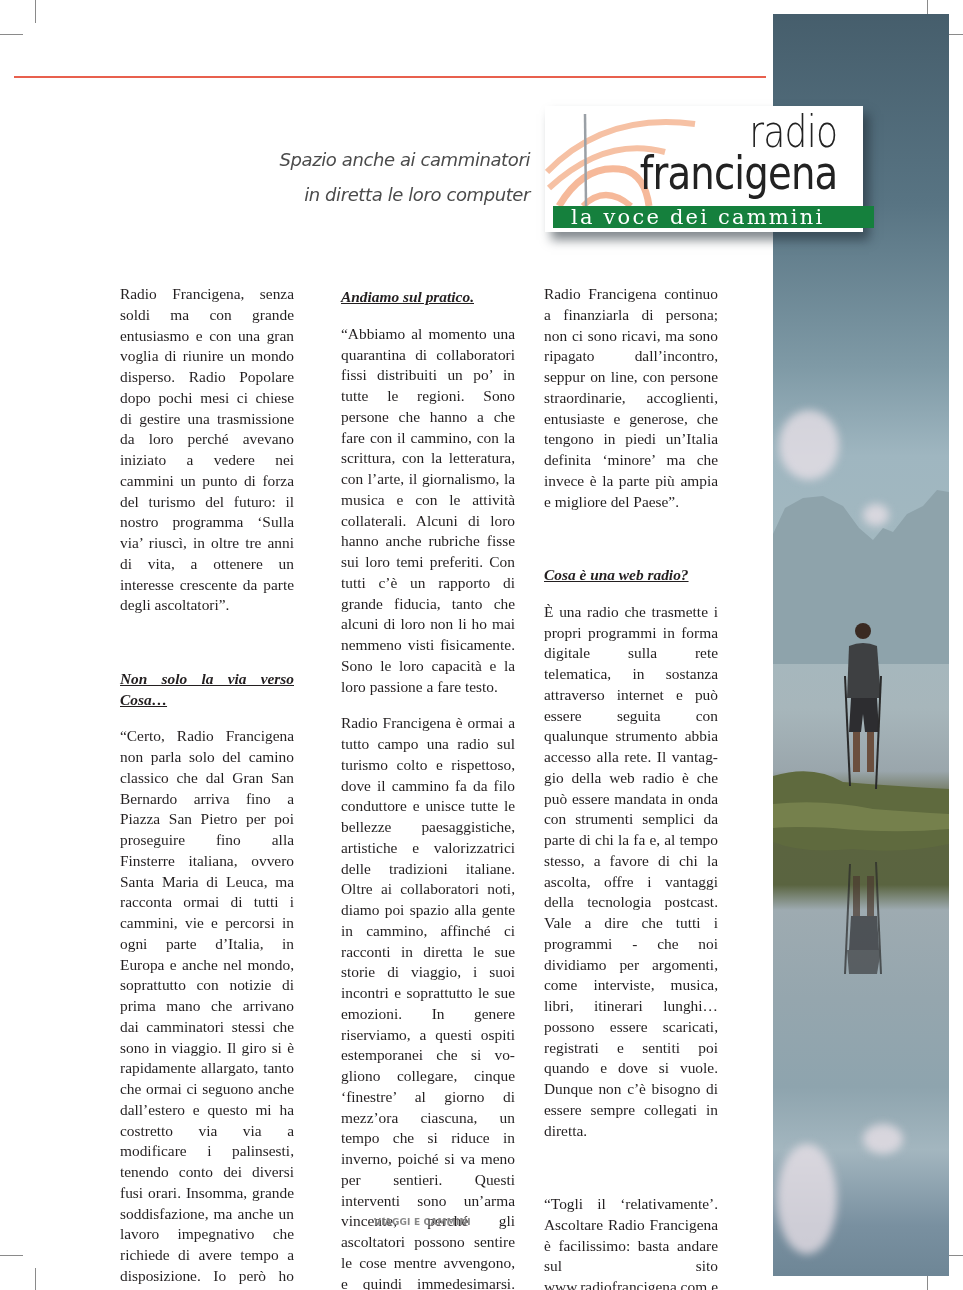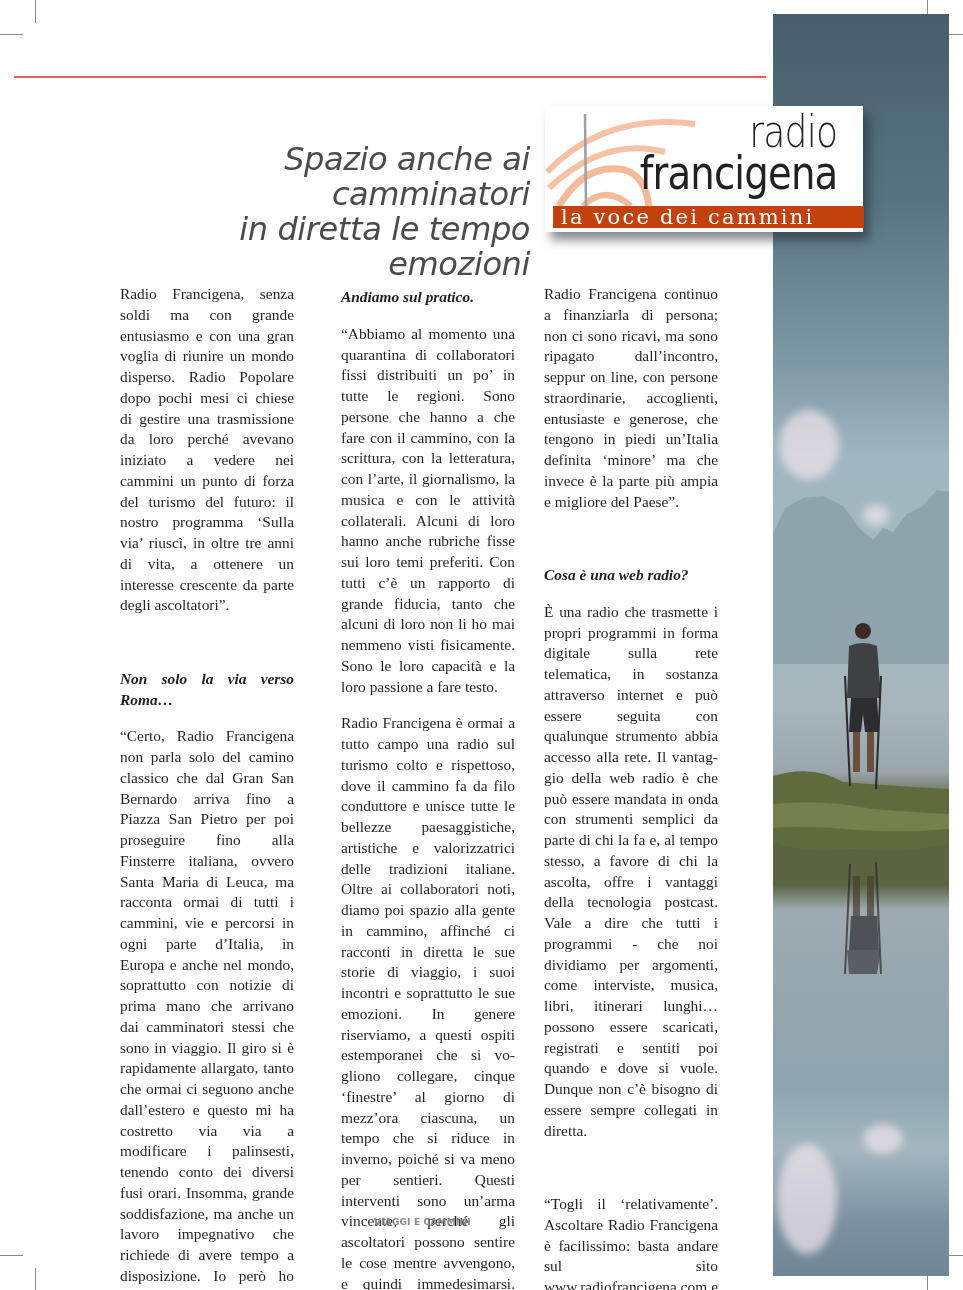--- a/index.html
+++ b/index.html
@@ -5,47 +5,47 @@
   html, body { margin: 0; padding: 0; background: #ffffff; }
   body { width: 963px; height: 1290px; position: relative; overflow: hidden;
          font-family: "Liberation Serif", "DejaVu Serif", serif; color: #231f20; }
 
   .crop { position: absolute; background: #8a8a8a; }
 
   .rule { position: absolute; left: 14px; top: 76px; width: 752px; height: 2px; background: #e8604e; }
 
   .subtitle { position: absolute; left: 110px; top: 142px; width: 420px; text-align: right;
               font-family: "DejaVu Sans", "Liberation Sans", sans-serif; font-style: italic;
-              font-size: 32px; line-height: 35px; color: #4b4b4b; letter-spacing: -0.4px; }
+              font-size: 18px; line-height: 35px; color: #4b4b4b; letter-spacing: -0.4px; }
 
   
   .photo { position: absolute; left: 773px; top: 14px; width: 176px; height: 1262px; overflow: hidden;
            background: linear-gradient(to bottom, #465e6c 0%, #587483 15%, #7f9aa6 28%, #9fb6c0 35%, #a4b9c0 45%, #a7b6bb 55%, #9aa6ac 60%, #6c7356 62%, #5b6440 66%, #5a6440 69%, #9eabb1 71%, #95a6ae 78%, #8ea4ae 85%, #a3b6bf 90%, #7990a0 96%, #6e8696 100%); }
   .mountain { position: absolute; left: 0; top: 470px; width: 176px; height: 180px; }
   .hiker { position: absolute; left: 0; top: 600px; width: 176px; height: 360px; }
   .cloud { position: absolute; border-radius: 50%; background: rgba(235,225,232,0.75); filter: blur(4px); }
 
   
   .logo { position: absolute; left: 545px; top: 106px; width: 318px; height: 126px; background: #ffffff;
           box-shadow: 6px 8px 10px rgba(30,40,50,0.55); }
   .logo-arcs { position: absolute; left: 0; top: 0; width: 160px; height: 104px; }
   .logo-radio { position: absolute; right: 26px; top: 4px; font-family: "DejaVu Sans", sans-serif;
                 font-weight: 300; font-size: 44px; line-height: 44px; color: #222; letter-spacing: -1px; transform: scaleX(0.82); transform-origin: right top; }
   .logo-francigena { position: absolute; right: 26px; top: 42px; font-family: "DejaVu Sans", sans-serif;
                      font-size: 46px; line-height: 50px; color: #222; letter-spacing: -1px; transform: scaleX(0.84); transform-origin: right top; }
-  .logo-band { position: absolute; left: 8px; top: 100px; width: 303px; height: 22px; background: #c2410c;
+  .logo-band { position: absolute; left: 8px; top: 100px; width: 303px; height: 22px; background: #15803d;
                color: #ffffff; font-family: "DejaVu Serif", serif; font-size: 21px; line-height: 22px;
-               letter-spacing: 2.2px; white-space: nowrap; overflow: hidden; padding-left: 8px; }
+               letter-spacing: 2.2px; white-space: nowrap; overflow: hidden; padding-left: 18px; }
 
   
   .col { position: absolute; top: 268px; width: 206px; font-size: 15.4px; line-height: 20.75px;
          text-align: justify; hyphens: manual; }
   .col p { margin: 16px; }
   .col .gap { height: 20.75px; }
-  .col .q { font-style: italic; font-weight: bold; }
+  .col .q { font-style: italic; font-weight: bold; text-decoration: underline; }
   .c1 { left: 104px; }
   .c2 { left: 325px; top: 271px; }
   .c3 { left: 528px; }
   .url { font-weight: normal; }
   .end-mark { display: inline-block; width: 9px; height: 8px; background: #e8282a; margin-left: 3px;
               transform: skewX(-12deg); vertical-align: -1px; }
 
   .footer { position: absolute; left: 374px; top: 1217px; font-family: "DejaVu Sans", sans-serif;
             font-weight: bold; font-size: 9px; color: #888888; letter-spacing: 0.2px; }
 </style>
@@ -88,40 +88,40 @@
       <line x1="77" y1="250" x2="72" y2="360" stroke="#2a2a2a" stroke-width="2"></line>
       <line x1="103" y1="248" x2="108" y2="360" stroke="#2a2a2a" stroke-width="2"></line>
     </g>
   </svg>
   <div class="cloud" style="left:4px;top:1130px;width:60px;height:110px;"></div>
   <div class="cloud" style="left:90px;top:1110px;width:40px;height:30px;"></div>
 </div>
 
 <div class="subtitle">
   <div>Spazio anche ai camminatori</div>
-  <div>in diretta le tempo emozioni</div>
+  <div>in diretta le loro computer</div>
 </div>
 
 <div class="logo">
   <svg class="logo-arcs" viewBox="0 0 160 104">
     <path d="M2,66 Q60,6 150,18" stroke="#f6c1a4" stroke-width="6" fill="none"></path>
     <path d="M4,82 Q60,30 120,46" stroke="#f6c1a4" stroke-width="6" fill="none"></path>
     <path d="M14,100 Q40,56 80,64 Q100,70 104,100" stroke="#f6b99a" stroke-width="7" fill="none"></path>
     <path d="M38,100 Q60,78 86,100" stroke="#f6b99a" stroke-width="6" fill="none"></path>
     <line x1="40" y1="8" x2="41" y2="100" stroke="#9aa0a6" stroke-width="2.5"></line>
   </svg>
   <div class="logo-radio">radio</div>
   <div class="logo-francigena">francigena</div>
   <div class="logo-band">la voce dei cammini</div>
 </div>
 
 <div class="col c1">
   <p>Radio Francigena, senza soldi ma con grande entusiasmo e con una gran voglia di riuni­re un mondo disperso. Radio Popolare dopo pochi mesi ci chiese di gestire una trasmis­sione da loro perché avevano iniziato a vedere nei cammini un punto di forza del turismo del futuro: il nostro program­ma ‘Sulla via’ riuscì, in oltre tre anni di vita, a ottenere un interesse crescente da parte degli ascoltatori”.</p>
   <div class="gap"></div>
-  <p class="q">Non solo la via verso Roma…</p>
+  <p class="q">Non solo la via verso Cosa…</p>
   <p>“Certo, Radio Francigena non parla solo del camino classico che dal Gran San Bernardo arriva fino a Piazza San Pie­tro per poi proseguire fino alla Finsterre italiana, ovvero Santa Maria di Leuca, ma rac­conta ormai di tutti i cammi­ni, vie e percorsi in ogni parte d’Italia, in Europa e anche nel mondo, soprattutto con noti­zie di prima mano che arri­vano dai camminatori stessi che sono in viaggio. Il giro si è rapidamente allargato, tanto che ormai ci seguono anche dall’estero e questo mi ha co­stretto via via a modificare i palinsesti, tenendo conto dei diversi fusi orari. Insomma, grande soddisfazione, ma anche un lavoro impegnativo che richiede di avere tempo a disposizione. Io però ho mes­so su pancia, non riesco mai a schiodarmi dal computer, dove c’è da organizzare tutto; dalla selezione e alla messa in onda delle notizie che arriva­no dall’esterno fino alla pro­grammazione musicale che, visti i mei trascorsi come di­rettore artistico nelle maggio­ri case discografiche, voglio che sia più accurata possibile”.</p>
 </div>
 
 <div class="col c2">
   <p class="q">Andiamo sul pratico.</p>
   <p>“Abbiamo al momento una quarantina di collaboratori fissi distribuiti un po’ in tutte le regioni. Sono persone che hanno a che fare con il cam­mino, con la scrittura, con la letteratura, con l’arte, il gior­nalismo, la musica e con le attività collaterali. Alcuni di loro hanno anche rubriche fisse sui loro temi preferi­ti. Con tutti c’è un rapporto di grande fiducia, tanto che alcuni di loro non li ho mai nemmeno visti fisicamente. Sono le loro capacità e la loro passione a fare testo.</p>
   <p>Radio Francigena è ormai a tutto campo una radio sul tu­rismo colto e rispettoso, dove il cammino fa da filo condut­tore e unisce tutte le bellezze paesaggistiche, artistiche e valorizzatrici delle tradizioni italiane. Oltre ai collaborato­ri noti, diamo poi spazio alla gente in cammino, affinché ci racconti in diretta le sue sto­rie di viaggio, i suoi incontri e soprattutto le sue emozioni. In genere riserviamo, a questi ospiti estemporanei che si vo­gliono collegare, cinque ‘fine­stre’ al giorno di mezz’ora cia­scuna, un tempo che si riduce in inverno, poiché si va meno per sentieri. Questi interventi sono un’arma vincente, per­ché gli ascoltatori possono sentire le cose mentre avven­gono, e quindi immedesimar­si. Insomma fare questo lavo­ro lo trovo esaltante, anche se, come detto, mi impedisce di muovermi, non riesco a usci­re dal mio studio nemmeno per andare a cercare sostegni e contributi che sarebbero fondamentali alla nostra vita radiofonica. Di conseguenza</p>
 </div>
 
 <div class="col c3">

